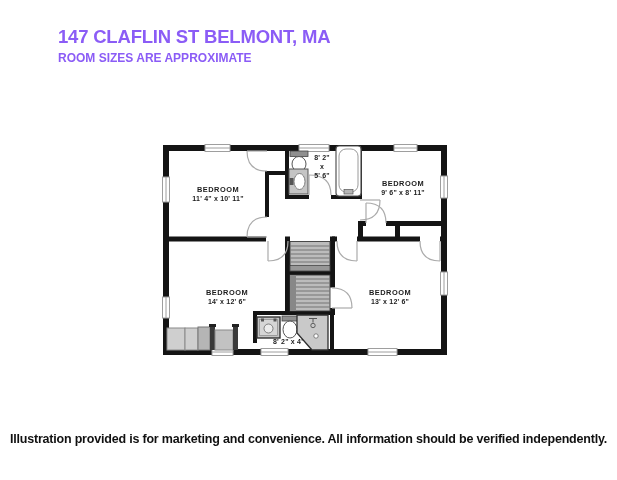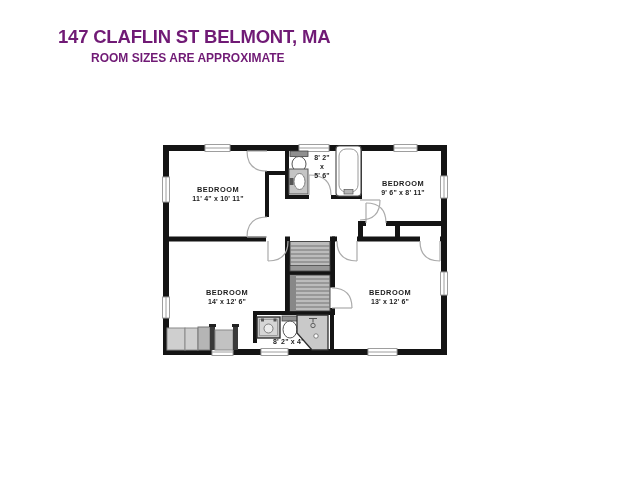--- a/index.html
+++ b/index.html
@@ -7,30 +7,29 @@
   .page{
     position:relative;
     width:617px;height:480px;
     background:#ffffff;
     font-family:"Liberation Sans", sans-serif;
     overflow:hidden;
     border-bottom:1px solid #e2e2e2;
   }
   .title-block{
     position:absolute;left:58px;top:27px;
-    color:#701a75;
+    color:#8b5cf6;
   }
   .title-line{
     font-size:18.5px;font-weight:700;line-height:20.5px;letter-spacing:-0.2px;
     white-space:nowrap;
   }
   .title-sub{
     font-size:12px;font-weight:700;margin-top:3px;letter-spacing:0px;
     white-space:nowrap;
-    margin-left:33px;
   }
   .footer-note{
     position:absolute;left:0;top:432px;width:617px;
     text-align:center;
     font-size:12.5px;font-weight:700;color:#111;
     letter-spacing:-0.2px;
     white-space:nowrap;
   }
   .plan-wrap{position:absolute;left:0;top:0;}
   svg text{
@@ -258,14 +257,15 @@
 
       <text class="room-dims" x="322" y="160">8' 2"</text>
       <text class="room-dims" x="322" y="169">x</text>
       <text class="room-dims" x="322" y="178">5' 6"</text>
 
       <text class="room-dims" x="288" y="344">8' 2" x 4'</text>
     </g>
   </svg>
   </div>
 
+  <div class="footer-note">Illustration provided is for marketing and convenience. All information should be verified independently.</div>
 
 </div>
 
 </body></html>

